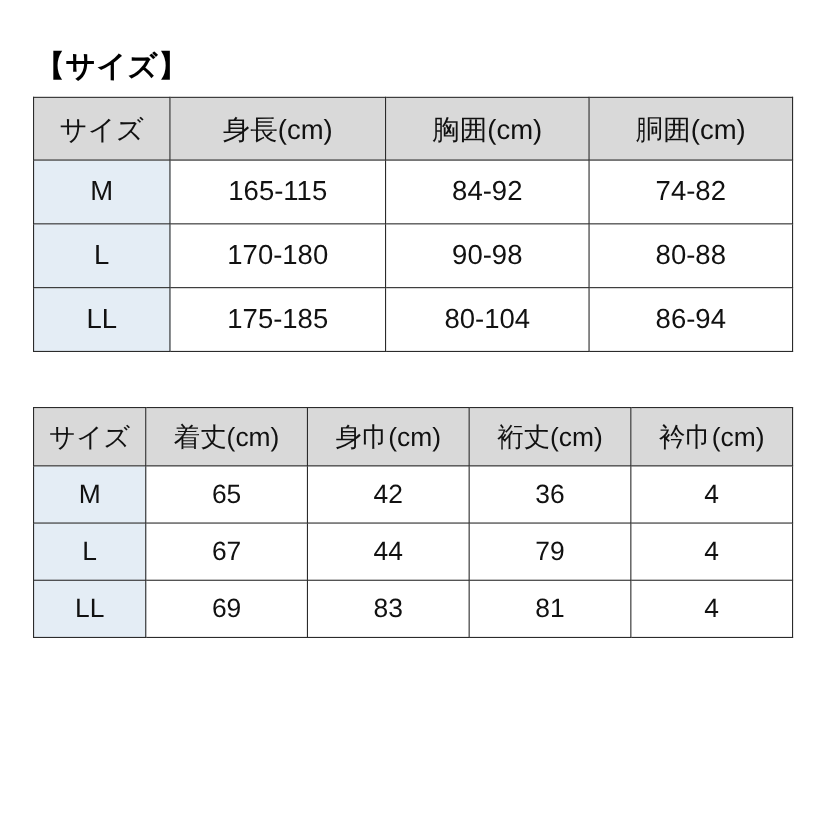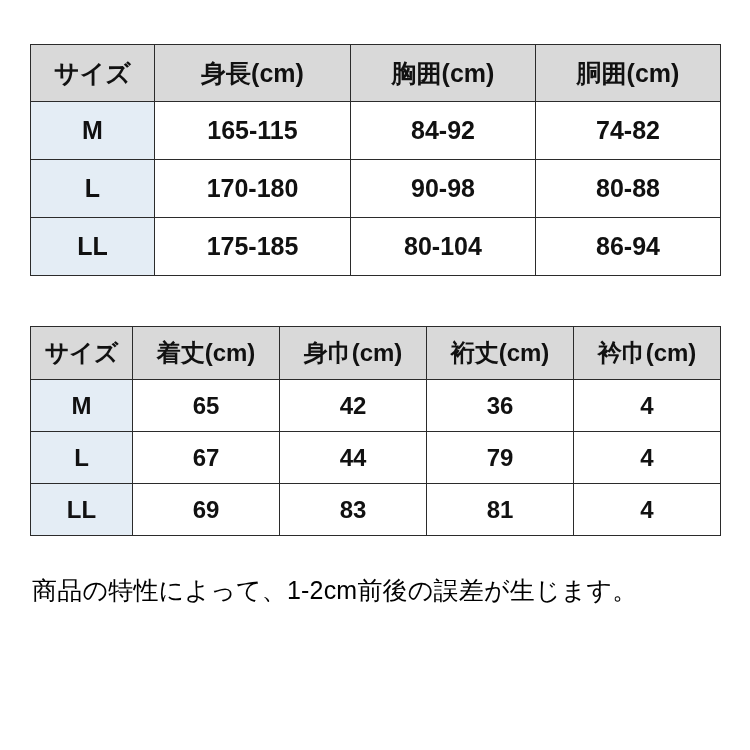--- a/index.html
+++ b/index.html
@@ -33,21 +33,21 @@
     border-collapse: collapse;
     width: 690px;
     table-layout: fixed;
     background: #fff;
   }
   table.size-table th,
   table.size-table td {
     border: 1px solid #2b2b2b;
     text-align: center;
     vertical-align: middle;
-    font-weight: 700;
+    font-weight: 400;
     color: #111;
   }
   
   .t1 th {
     background: #d9d9d9;
     height: 54px;
     font-size: 25px;
   }
   .t1 td {
     height: 55px;
@@ -88,20 +88,21 @@
     letter-spacing: 0.2px;
     color: #000;
     margin-left: 2px;
   }
 </style>
 </head>
 <body>
 
 <div class="page">
 
+  <h2 class="section-title">【サイズ】</h2>
 
   <table class="size-table t1">
     <colgroup>
       <col class="c1">
         <col class="c2">
         <col class="c3">
         <col class="c4">
     </colgroup>
     <thead>
       <tr>
@@ -171,15 +172,14 @@
       <tr>
         <td class="label-col">LL</td>
         <td>69</td>
         <td>83</td>
         <td>81</td>
         <td>4</td>
       </tr>
     </tbody>
   </table>
 
-  <p class="footnote">商品の特性によって、1-2cm前後の誤差が生じます。</p>
 
 </div>
 
 </body></html>

